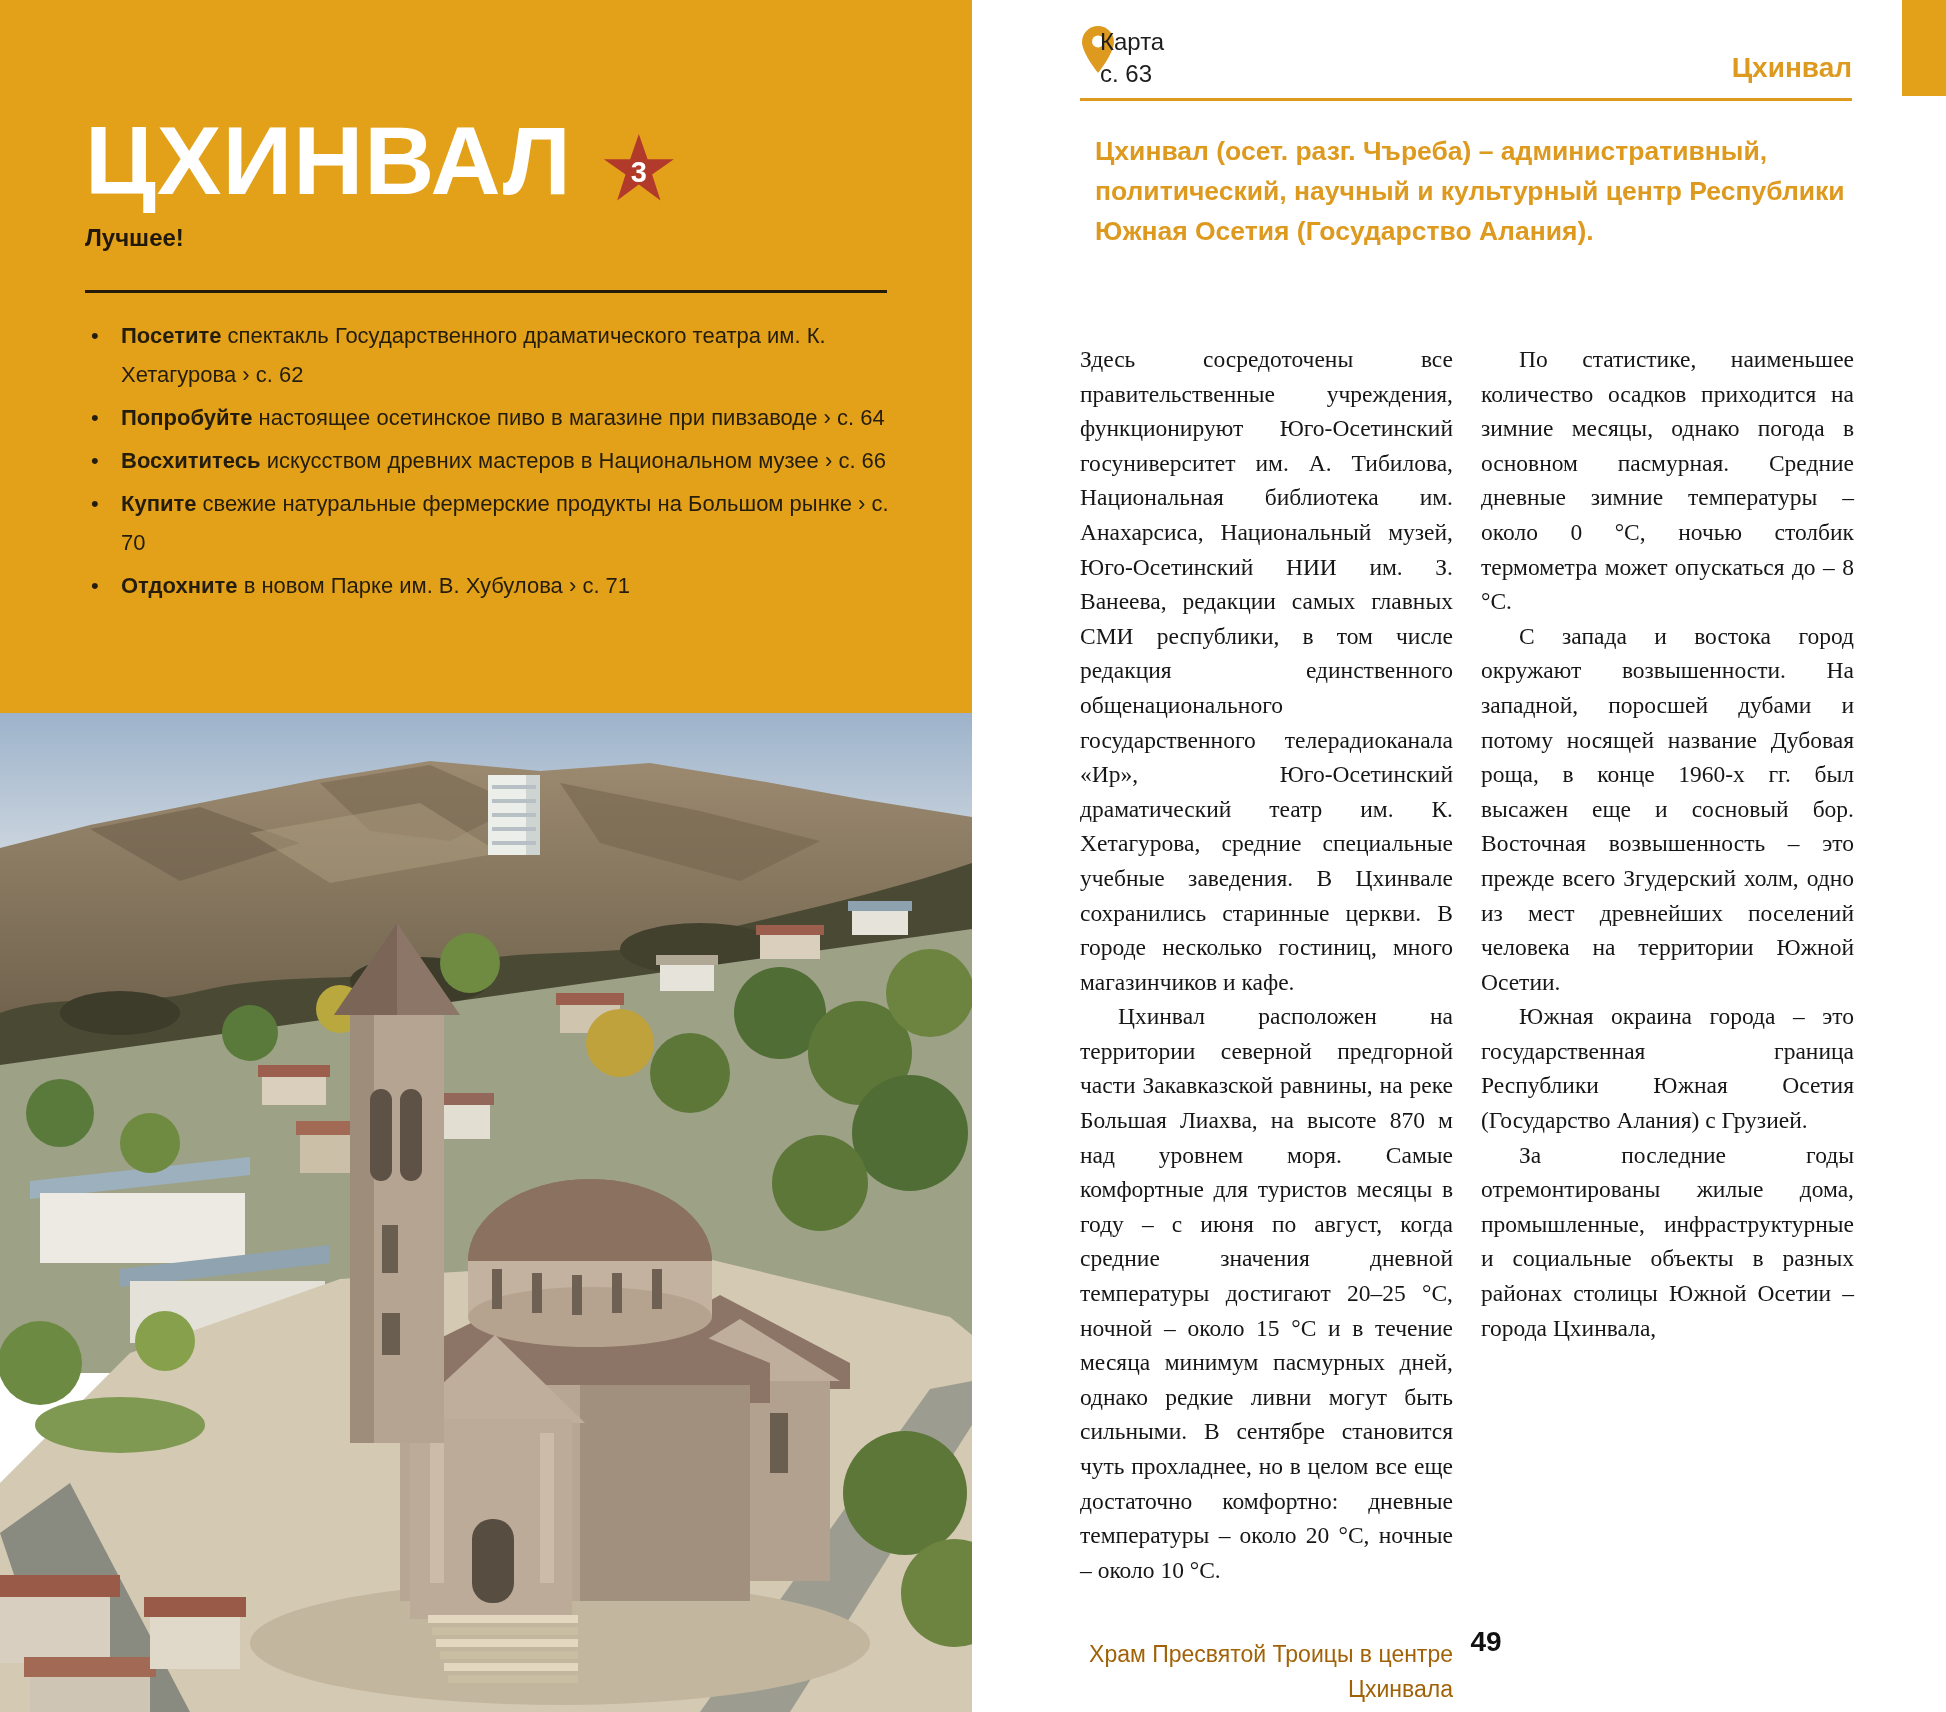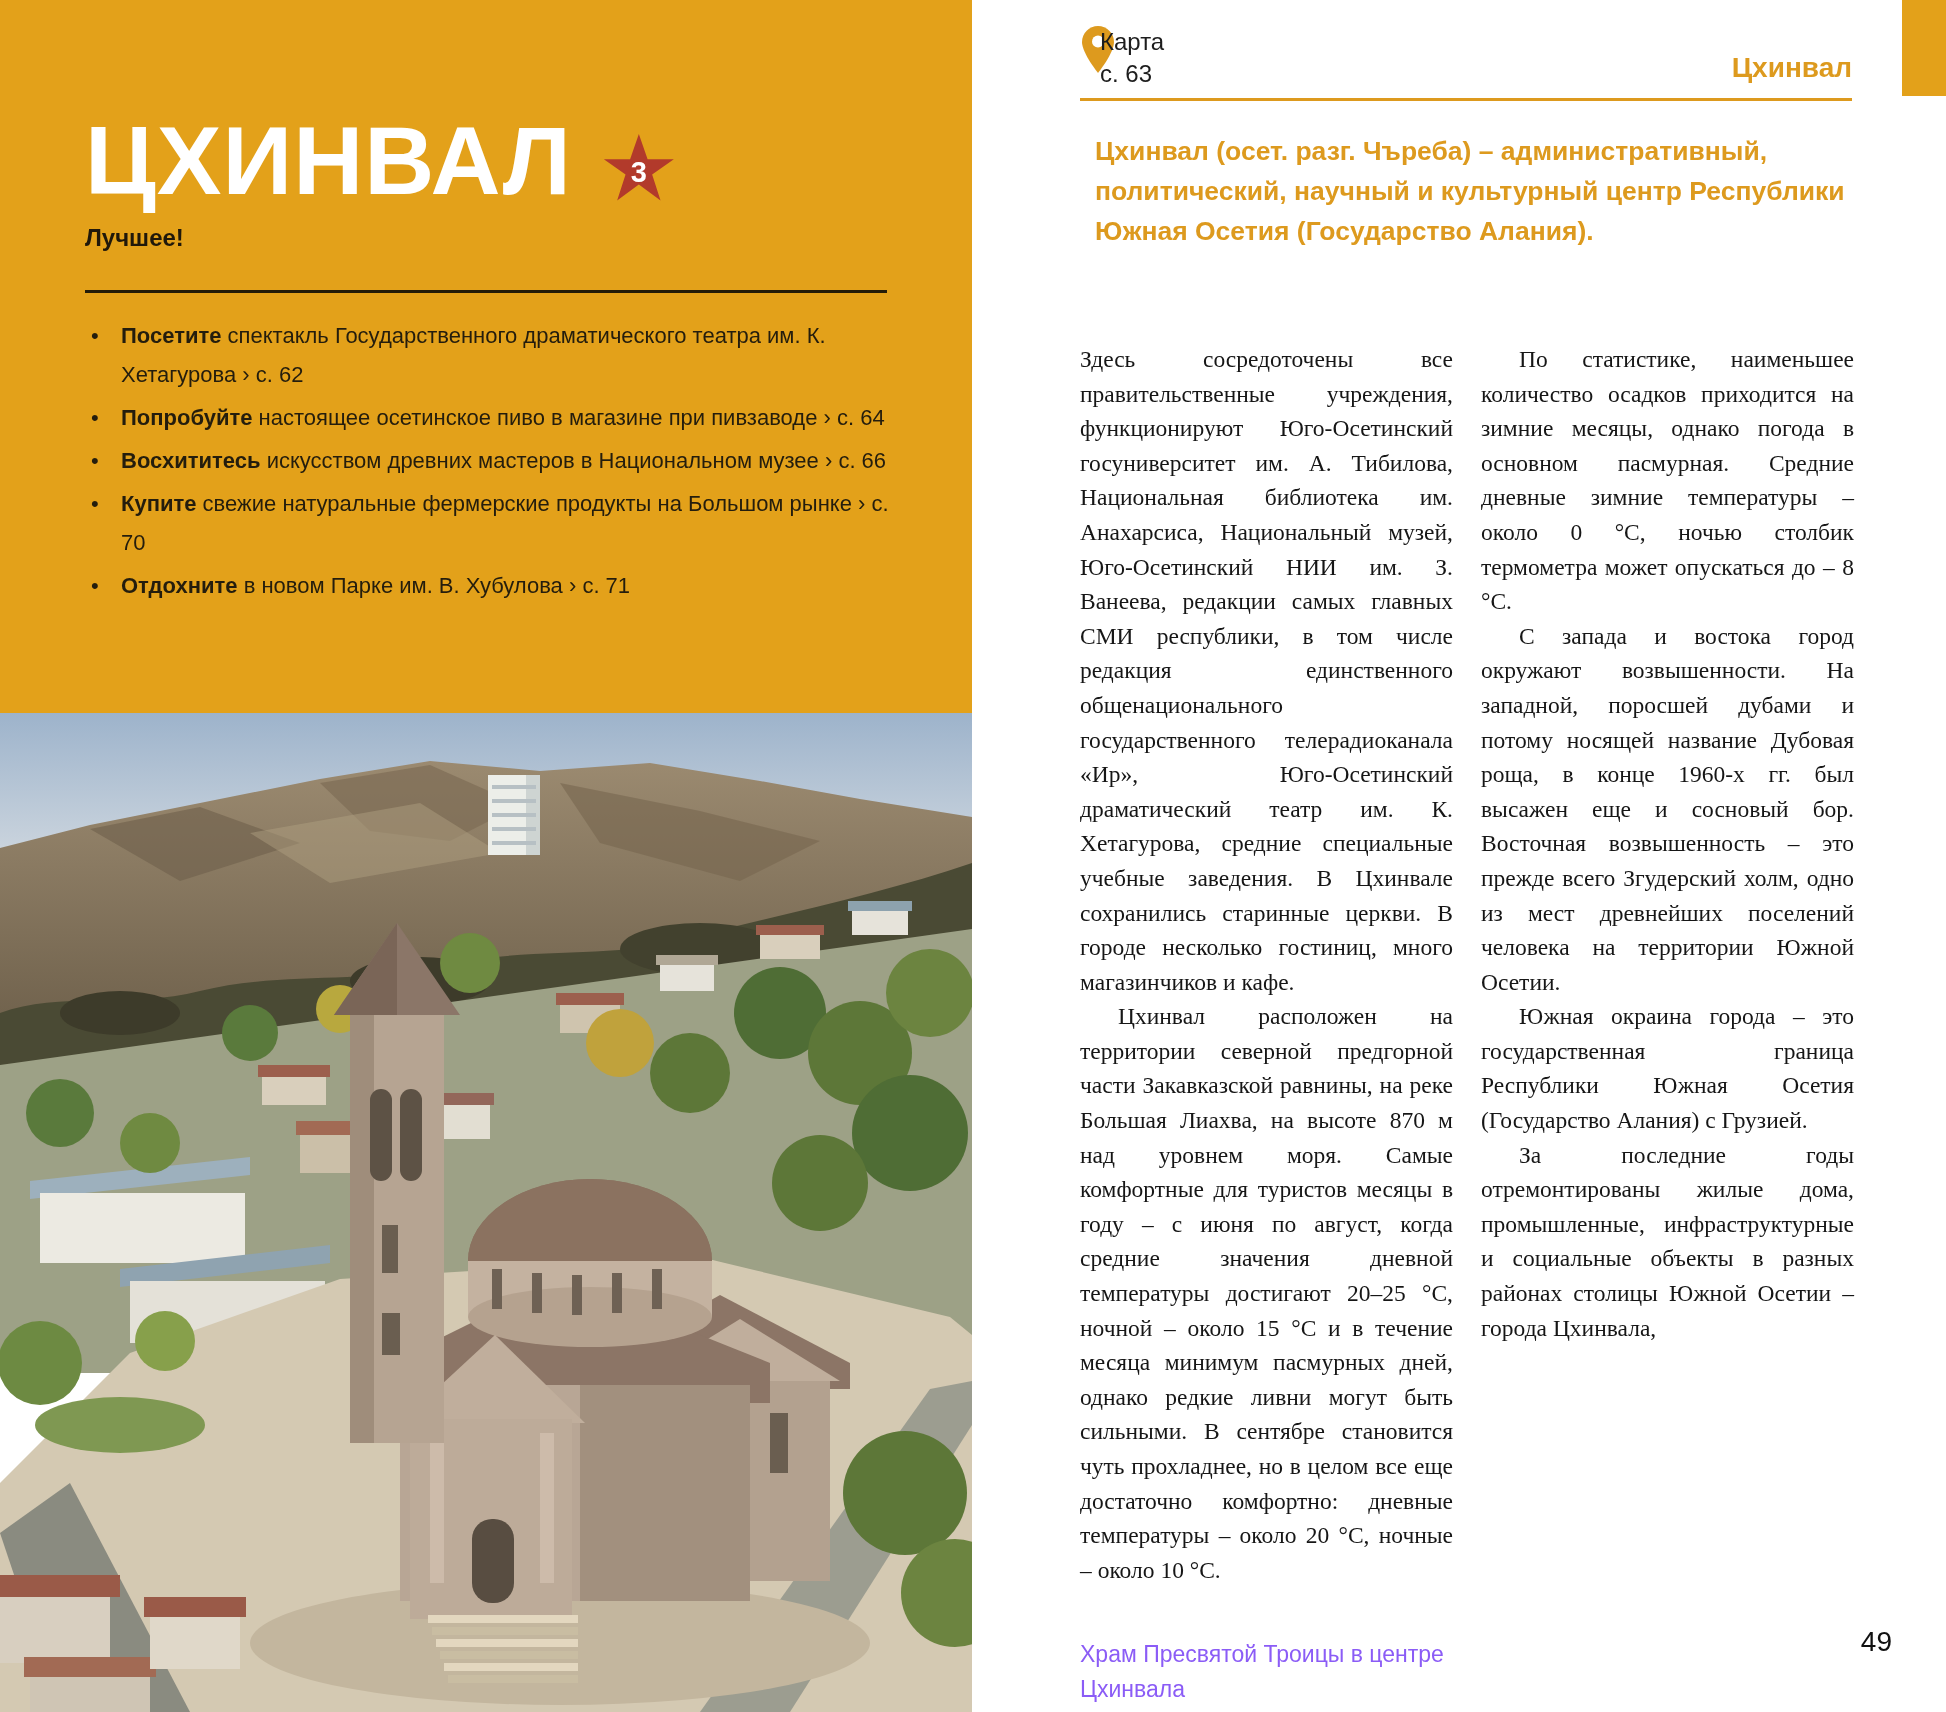--- a/index.html
+++ b/index.html
@@ -38,23 +38,23 @@
   .intro{position:absolute;left:1080px;top:116px;width:792px;margin:15px;
         font-size:26.5px;line-height:40px;font-weight:bold;color:#DD9A1E;}
 
   
   .columns{position:absolute;left:1080px;top:342px;width:774px;display:flex;gap:28px;}
   .col{width:373px;font-family:"Liberation Serif",serif;font-size:23.5px;line-height:34.6px;
         color:#161616;text-align:justify;}
   .col p{margin:0;}
   .col p.indent{text-indent:38px;}
   .caption{margin-top:50px;font-family:"Liberation Sans",sans-serif;font-size:23px;line-height:35px;
-        color:#8b5cf6;text-align:left;}
-  .pagenum{position:absolute;left:1080px;top:1626px;width:812px;text-align:right;
-        font-size:28px;font-weight:normal;color:#111111;}
+        color:#a16207;text-align:right;}
+  .pagenum{position:absolute;left:1080px;top:1626px;width:812px;text-align:center;
+        font-size:28px;font-weight:bold;color:#111111;}
 </style>
 </head>
 <body>
 
 <div class="page">
 
   <section class="hero">
     <div class="title-row">
       <h1>ЦХИНВАЛ</h1>
       <div class="star">

